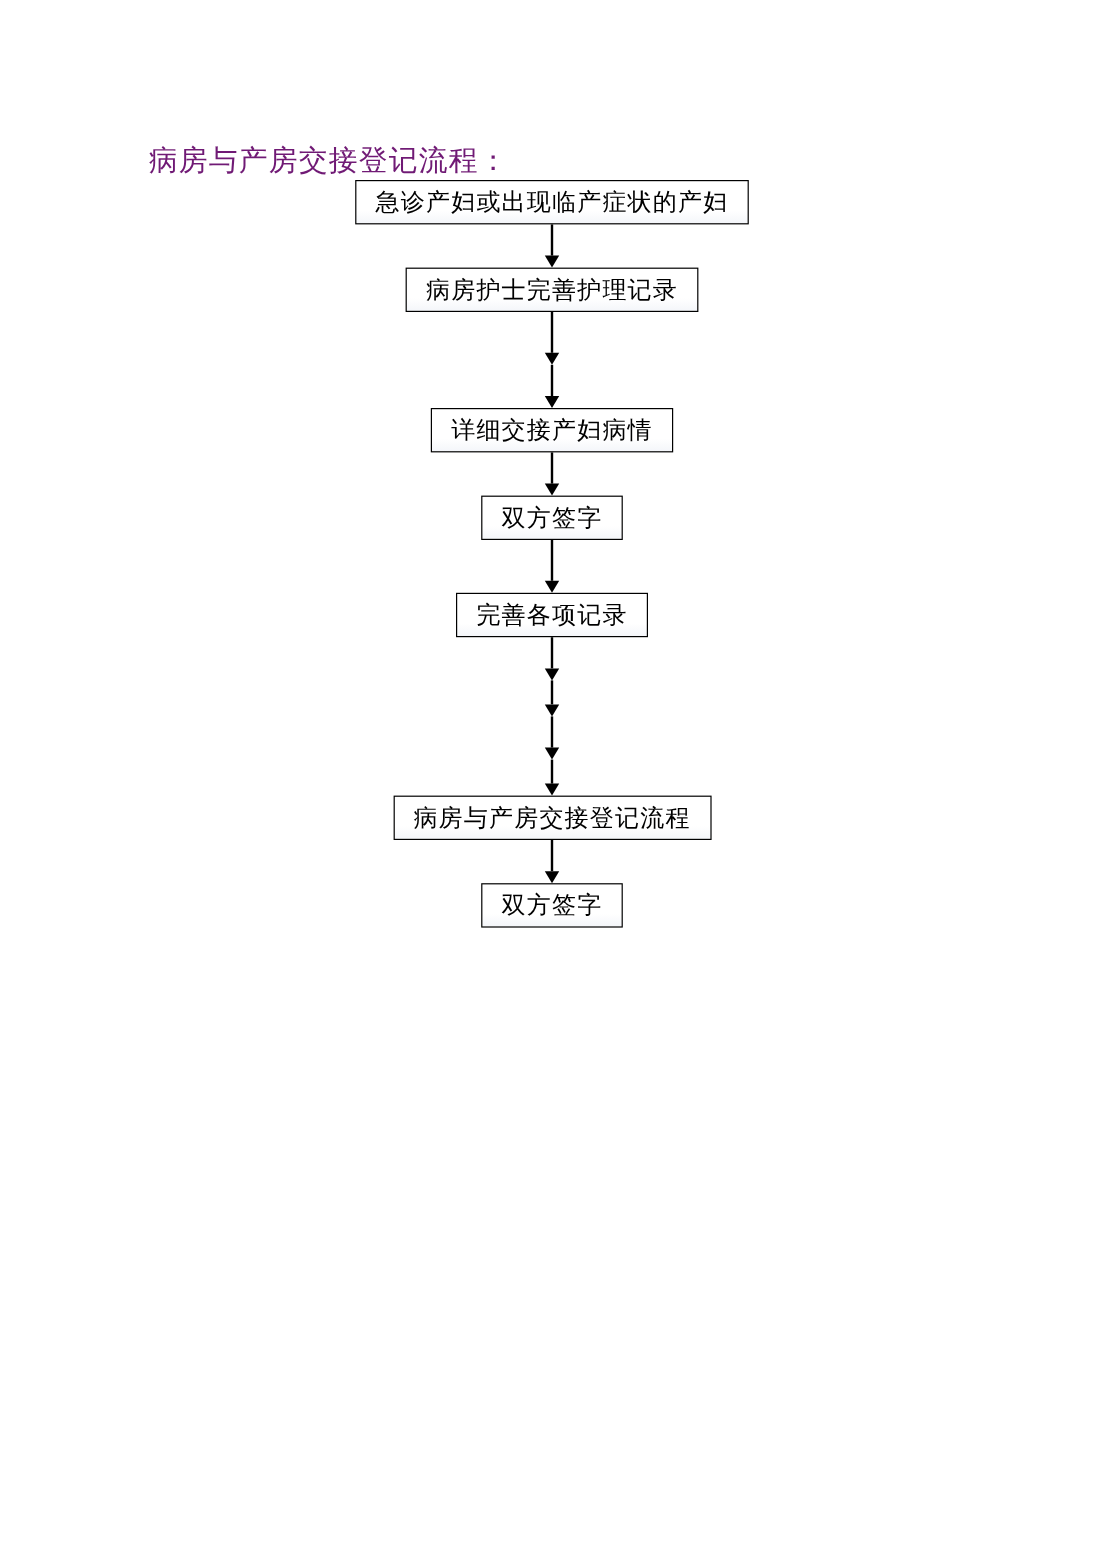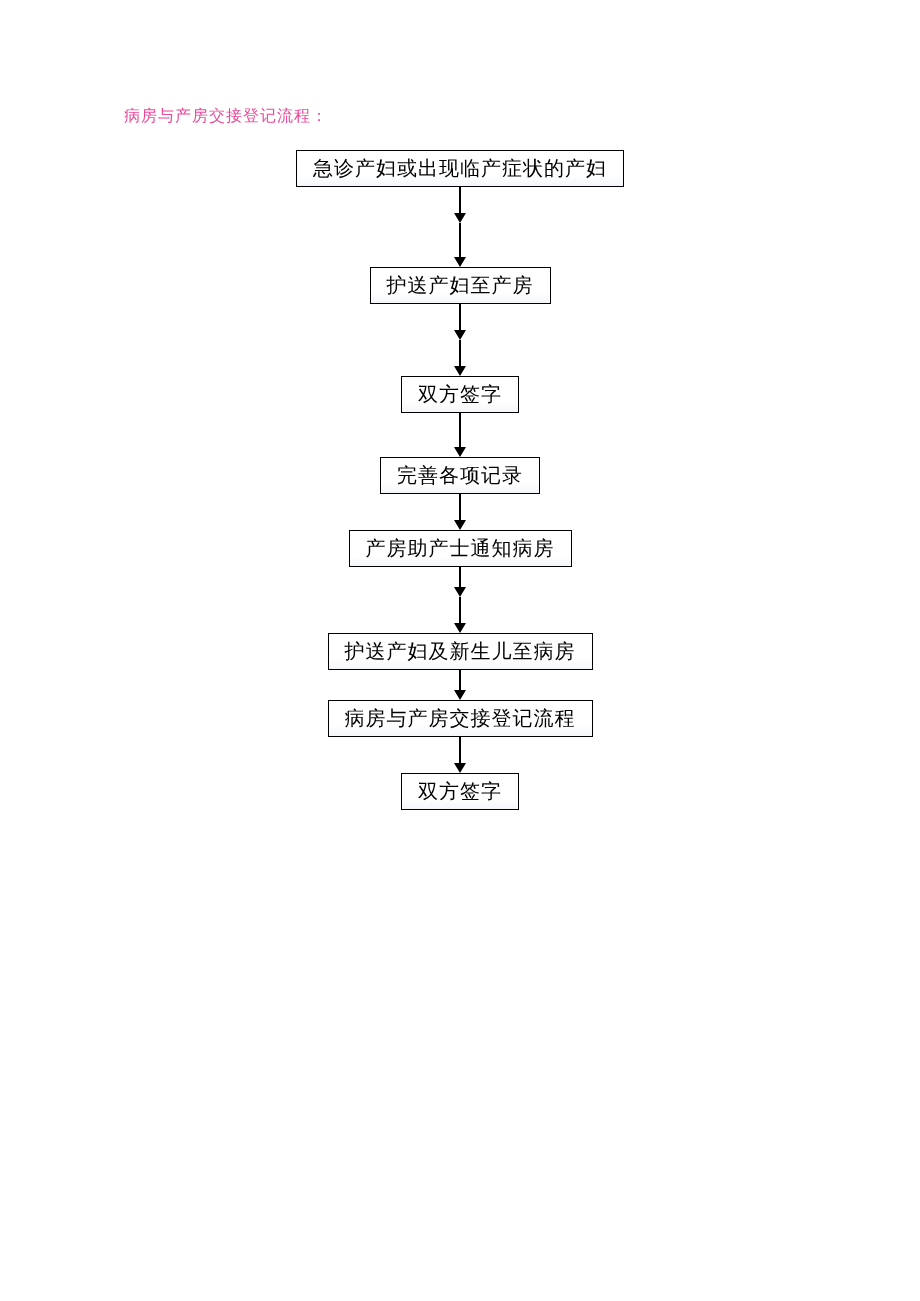--- a/index.html
+++ b/index.html
@@ -7,23 +7,23 @@
       padding: 0;
       width: 920px;
       height: 1301px;
       background: #ffffff;
       font-family: "SimSun", "Microsoft YaHei", sans-serif;
       position: relative;
     }
     .title {
       position: absolute;
       left: 124px;
-      top: 106px;
-      font-size: 16px;
-      color: #ec4899;
+      top: 118px;
+      font-size: 24px;
+      color: #701a75;
       letter-spacing: 1px;
     }
     .flowchart {
       position: absolute;
       left: 50%;
       top: 150px;
       transform: translateX(-50%);
       display: flex;
       flex-direction: column;
       align-items: center;
@@ -62,67 +62,66 @@
 
 <div class="flowchart">
 
   <div class="box">急诊产妇或出现临产症状的产妇</div>
 
   <div class="arrow">
     <div class="arrow-shaft" style="height:26px;"></div>
     <div class="arrow-head"></div>
   </div>
 
+  <div class="box">病房护士完善护理记录</div>
 
   <div class="arrow">
     <div class="arrow-shaft" style="height:34px;"></div>
     <div class="arrow-head"></div>
   </div>
 
-  <div class="box">护送产妇至产房</div>
 
   <div class="arrow">
     <div class="arrow-shaft" style="height:26px;"></div>
     <div class="arrow-head"></div>
   </div>
 
+  <div class="box">详细交接产妇病情</div>
 
   <div class="arrow">
     <div class="arrow-shaft" style="height:26px;"></div>
     <div class="arrow-head"></div>
   </div>
 
   <div class="box">双方签字</div>
 
   <div class="arrow">
     <div class="arrow-shaft" style="height:34px;"></div>
     <div class="arrow-head"></div>
   </div>
 
   <div class="box">完善各项记录</div>
 
   <div class="arrow">
     <div class="arrow-shaft" style="height:26px;"></div>
     <div class="arrow-head"></div>
   </div>
 
-  <div class="box">产房助产士通知病房</div>
 
   <div class="arrow">
     <div class="arrow-shaft" style="height:20px;"></div>
     <div class="arrow-head"></div>
   </div>
 
 
   <div class="arrow">
     <div class="arrow-shaft" style="height:26px;"></div>
     <div class="arrow-head"></div>
   </div>
 
-  <div class="box">护送产妇及新生儿至病房</div>
 
   <div class="arrow">
     <div class="arrow-shaft" style="height:20px;"></div>
     <div class="arrow-head"></div>
   </div>
 
   <div class="box">病房与产房交接登记流程</div>
 
   <div class="arrow">
     <div class="arrow-shaft" style="height:26px;"></div>

